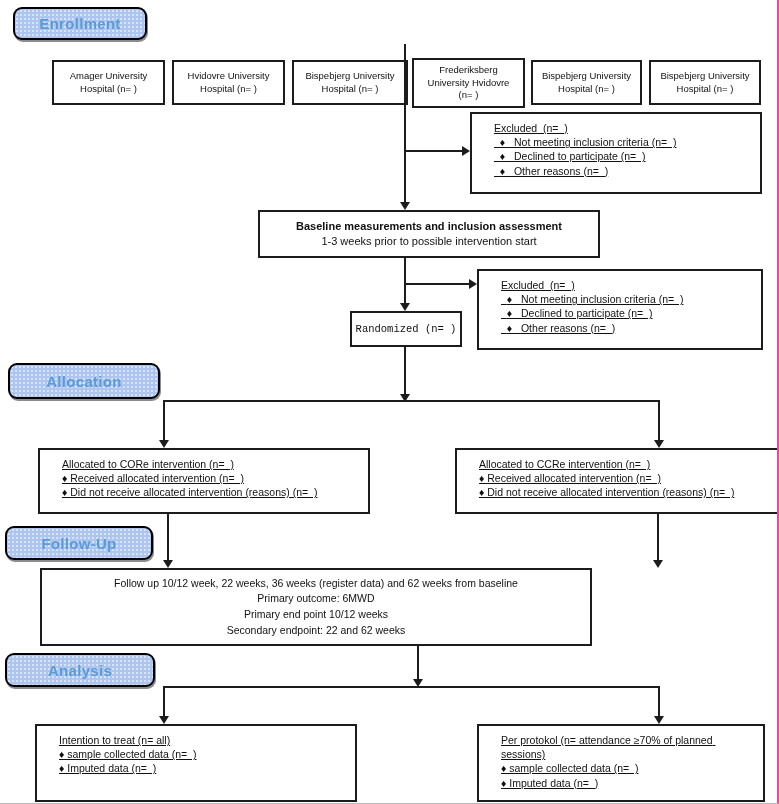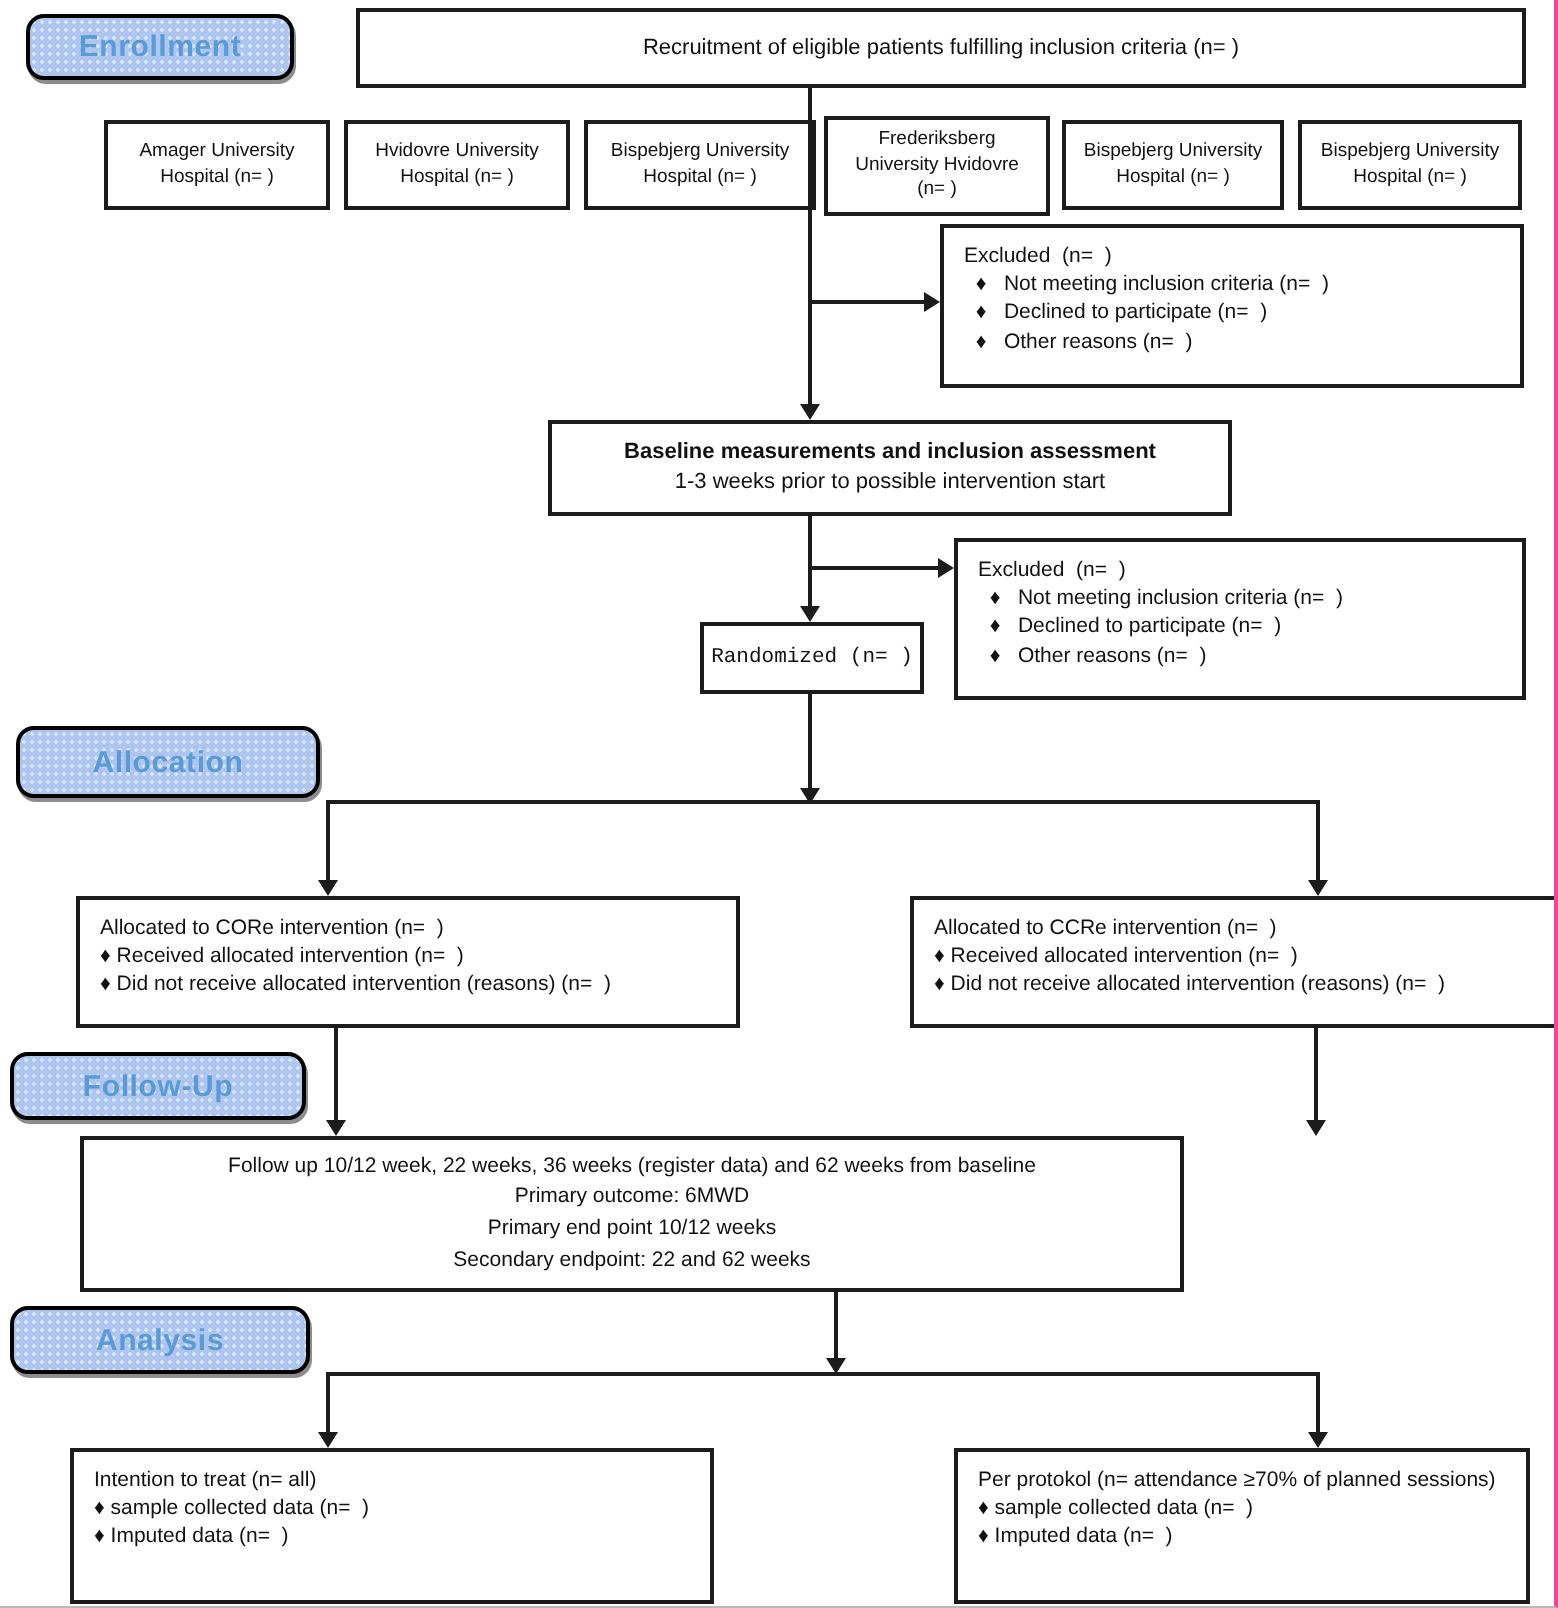--- a/index.html
+++ b/index.html
@@ -23,21 +23,22 @@
     line-height:1.35;
   }
   .center {
     display:flex; flex-direction:column;
     align-items:center; justify-content:center;
     text-align:center;
     white-space:pre-line;
   }
   .bullets {
     white-space:pre-wrap;
-    padding:7px 10px;
+    padding:7px 22px;
+    text-decoration:underline;
   }
   .hosp { font-size:9.5px; line-height:1.3; }
   .stage {
     position:absolute;
     border:2px solid #000;
     border-radius:9px;
     background-color:#aec6ef;
     background-image:radial-gradient(#d6e3f9 0.8px, transparent 0.9px);
     background-size:4px 4px;
     color:#5b9bd5;
@@ -66,42 +67,41 @@
 </head>
 <body>
 
 <div class="canvas">
 
   <div class="stage" style="left:13px;top:7px;width:134px;height:33px;">Enrollment</div>
   <div class="stage" style="left:8px;top:363px;width:152px;height:36px;text-align:right;">Allocation</div>
   <div class="stage" style="left:5px;top:526px;width:148px;height:34px;">Follow-Up</div>
   <div class="stage" style="left:5px;top:653px;width:150px;height:34px;">Analysis</div>
 
-  <div class="box center" style="left:178px;top:4px;width:585px;height:40px;font-size:11px;">Recruitment of eligible patients fulfilling inclusion criteria (n=  )</div>
 
   <div class="box center hosp" style="left:52px;top:60px;width:113px;height:45px;">Amager University
 Hospital (n=  )</div>
   <div class="box center hosp" style="left:172px;top:60px;width:113px;height:45px;">Hvidovre University
 Hospital (n=  )</div>
   <div class="box center hosp" style="left:292px;top:60px;width:116px;height:45px;">Bispebjerg University
 Hospital (n=  )</div>
   <div class="box center hosp" style="left:412px;top:58px;width:113px;height:50px;">Frederiksberg
 University Hvidovre
 (n=  )</div>
   <div class="box center hosp" style="left:531px;top:60px;width:111px;height:45px;">Bispebjerg University
 Hospital (n=  )</div>
   <div class="box center hosp" style="left:649px;top:60px;width:112px;height:45px;">Bispebjerg University
 Hospital (n=  )</div>
 
   <div class="box bullets" style="left:470px;top:112px;width:292px;height:82px;">Excluded  (n=  )
   ♦   Not meeting inclusion criteria (n=  )
   ♦   Declined to participate (n=  )
   ♦   Other reasons (n=  )</div>
 
-  <div class="box center" style="left:258px;top:210px;width:342px;height:48px;font-size:11px;margin-left:16px;">
+  <div class="box center" style="left:258px;top:210px;width:342px;height:48px;font-size:11px;">
     <div class="bold">Baseline measurements and inclusion assessment</div>
     <div>1-3 weeks prior to possible intervention start</div>
   </div>
 
   <div class="box bullets" style="left:477px;top:269px;width:286px;height:81px;">Excluded  (n=  )
   ♦   Not meeting inclusion criteria (n=  )
   ♦   Declined to participate (n=  )
   ♦   Other reasons (n=  )</div>
 
   <div class="box center" style="left:350px;top:311px;width:112px;height:36px;font-family:Liberation Mono, monospace;">Randomized (n=  )</div>

